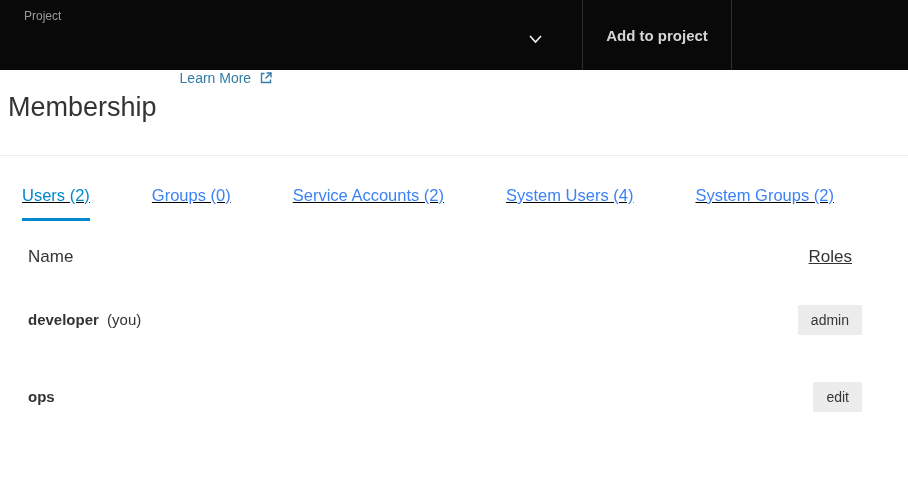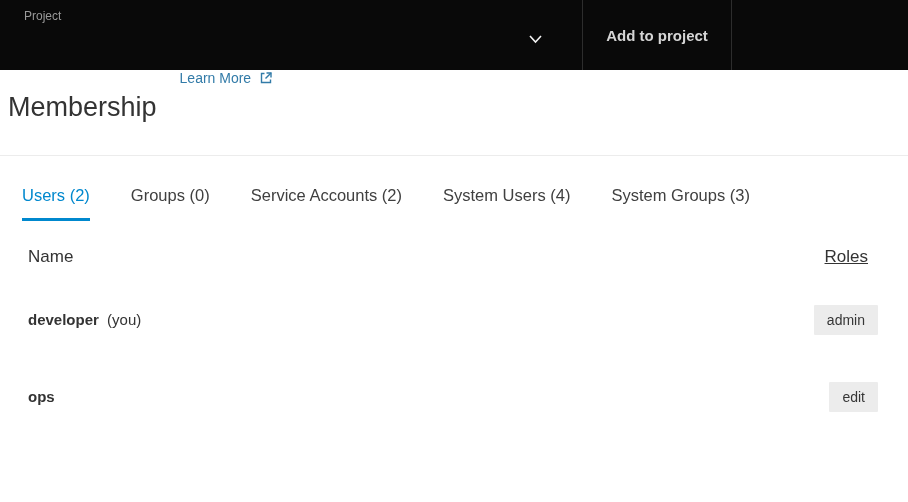--- a/index.html
+++ b/index.html
@@ -80,38 +80,39 @@
   }
   .learn-more .ext-icon {
     margin-left: 5px;
     position: relative;
     top: 1px;
   }
 
   
   .tabs {
     display: flex;
-    gap: 41px;
+    gap: 62px;
     padding: 30px 22px 0 22px;
+    text-decoration: underline;
   }
   .tab {
     font-size: 16.5px;
-    color: #404040;
+    color: #3b82f6;
     padding-bottom: 13px;
     border-bottom: 3px solid transparent;
     cursor: pointer;
   }
   .tab.active {
     color: #0088ce;
     border-bottom-color: #0088ce;
   }
 
   
   .member-table {
-    padding: 0 30px 0 28px;
+    padding: 0 46px 0 28px;
   }
   .thead {
     display: flex;
     justify-content: space-between;
     align-items: baseline;
     padding: 26px 0 14px 0;
     font-size: 17px;
     color: #333333;
     font-weight: 400;
   }
@@ -165,21 +166,21 @@
       </svg>
     </span>
   </a>
 </section>
 
 <nav class="tabs">
   <div class="tab active">Users (2)</div>
   <div class="tab">Groups (0)</div>
   <div class="tab">Service Accounts (2)</div>
   <div class="tab">System Users (4)</div>
-  <div class="tab">System Groups (3)</div>
+  <div class="tab">System Groups (2)</div>
 </nav>
 
 <section class="member-table">
   <div class="thead">
     <span class="col-name">Name</span>
     <span class="col-roles">Roles</span>
   </div>
 
   <div class="trow">
     <span class="member-name">

